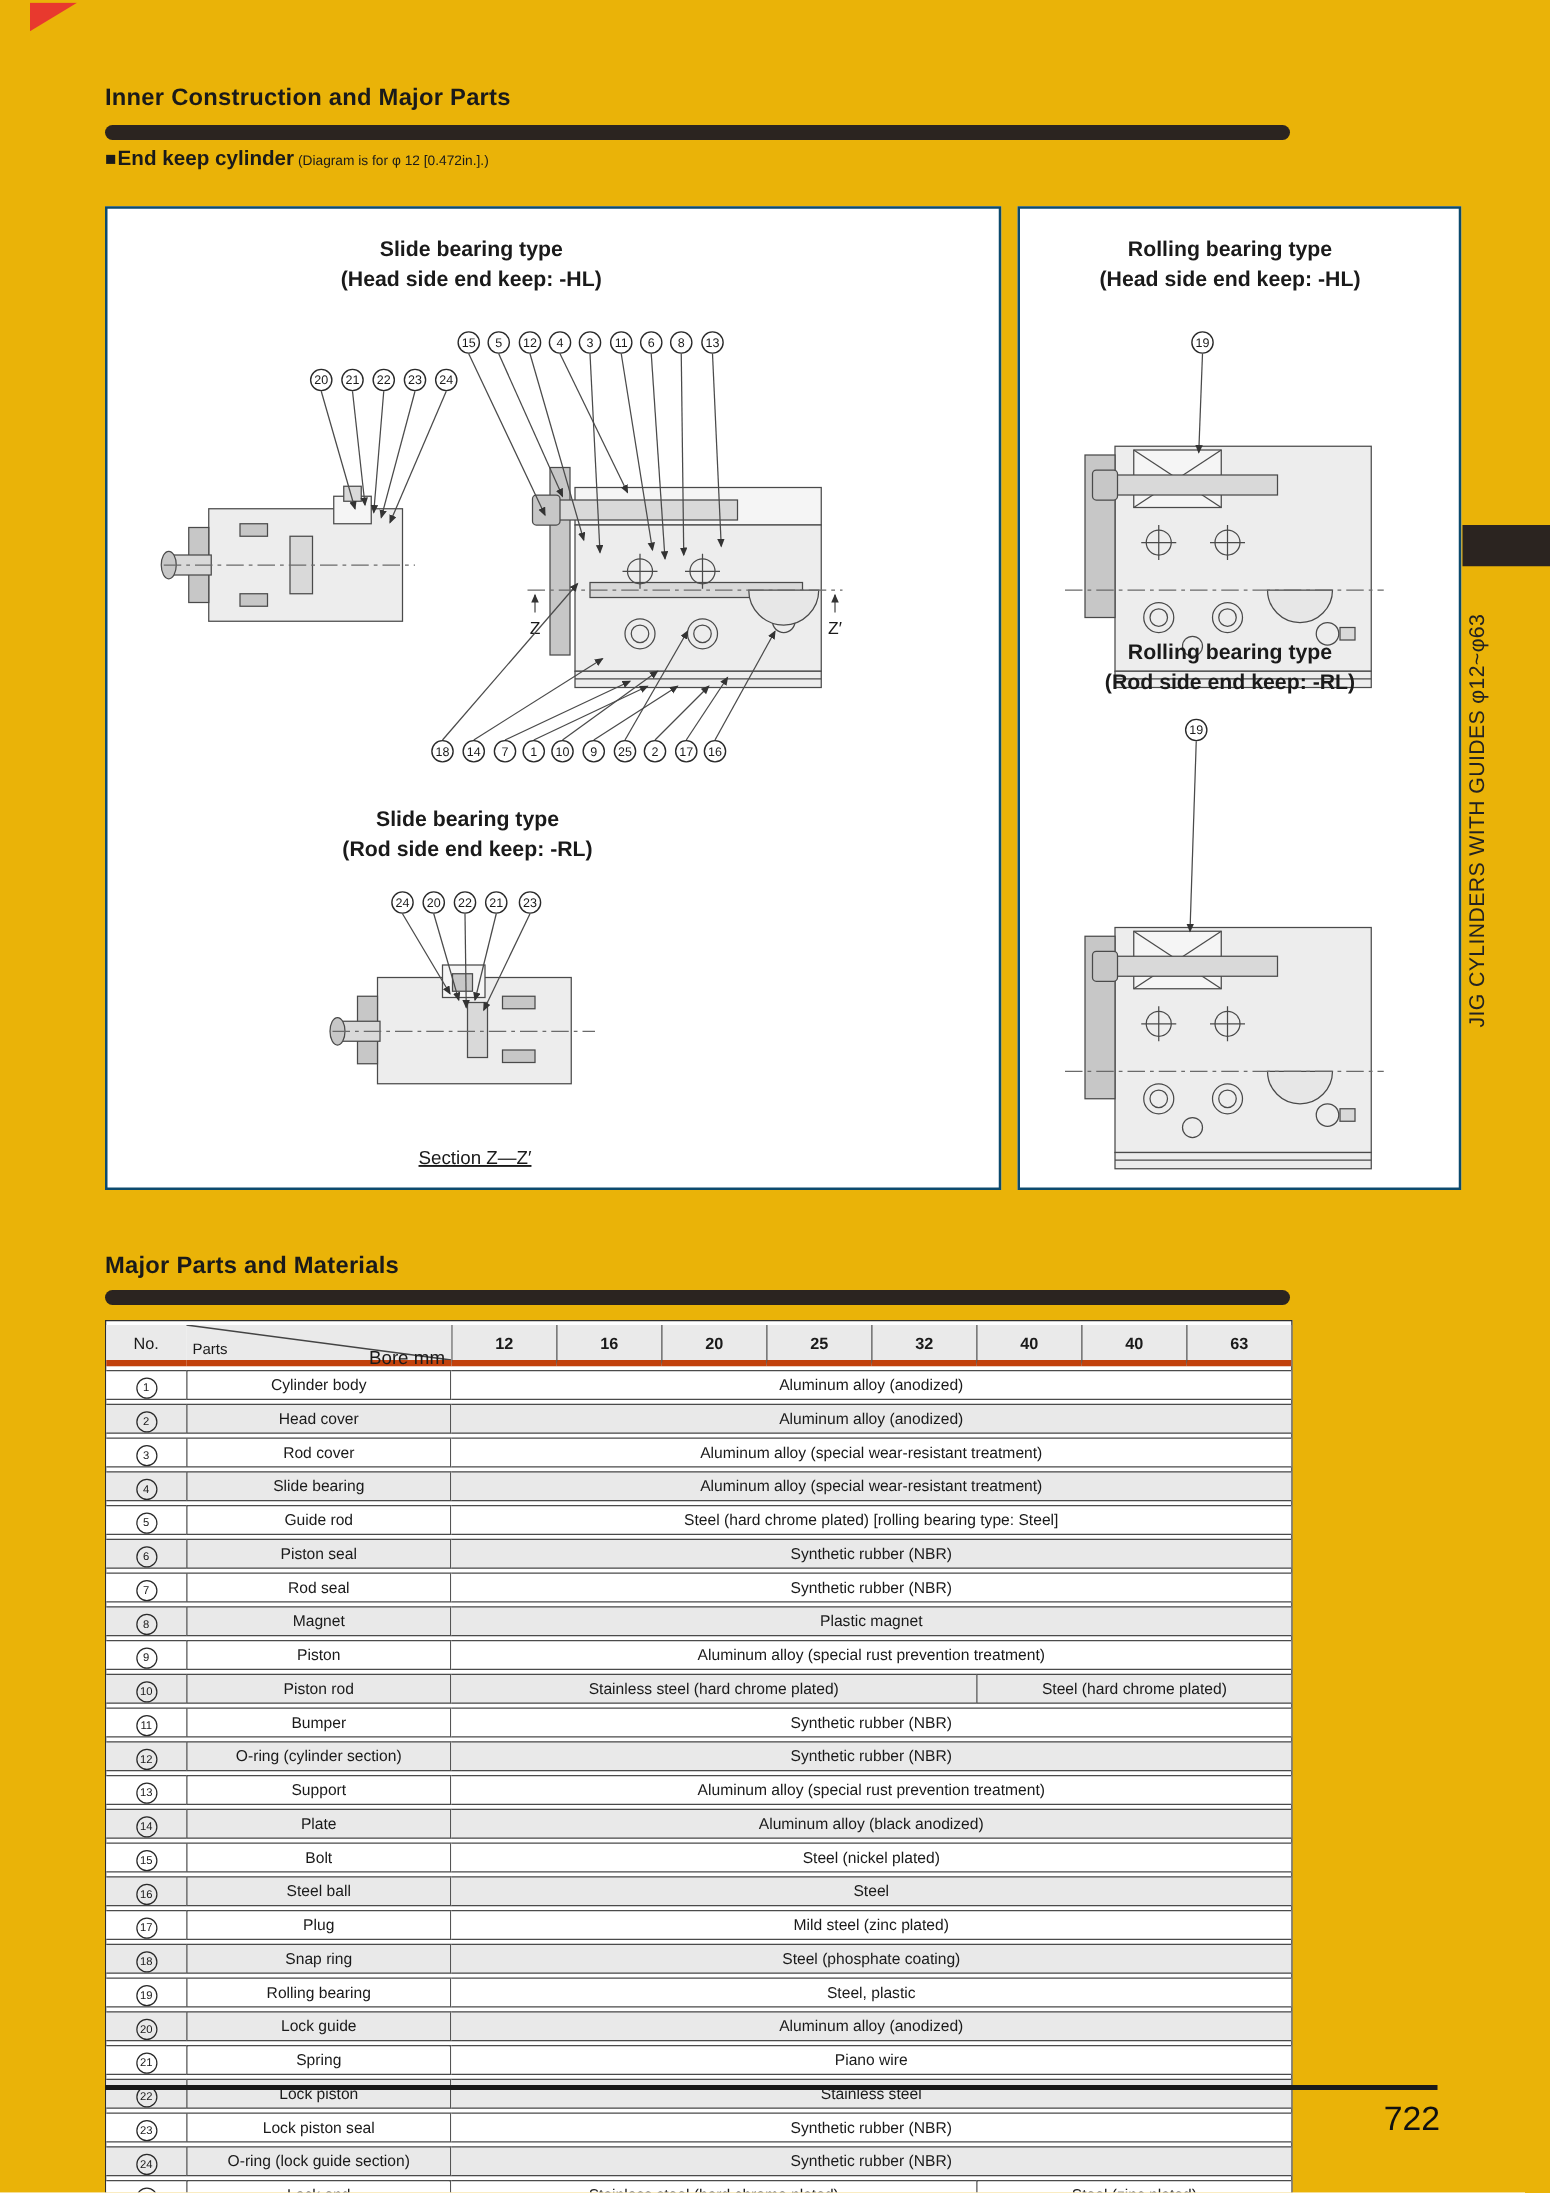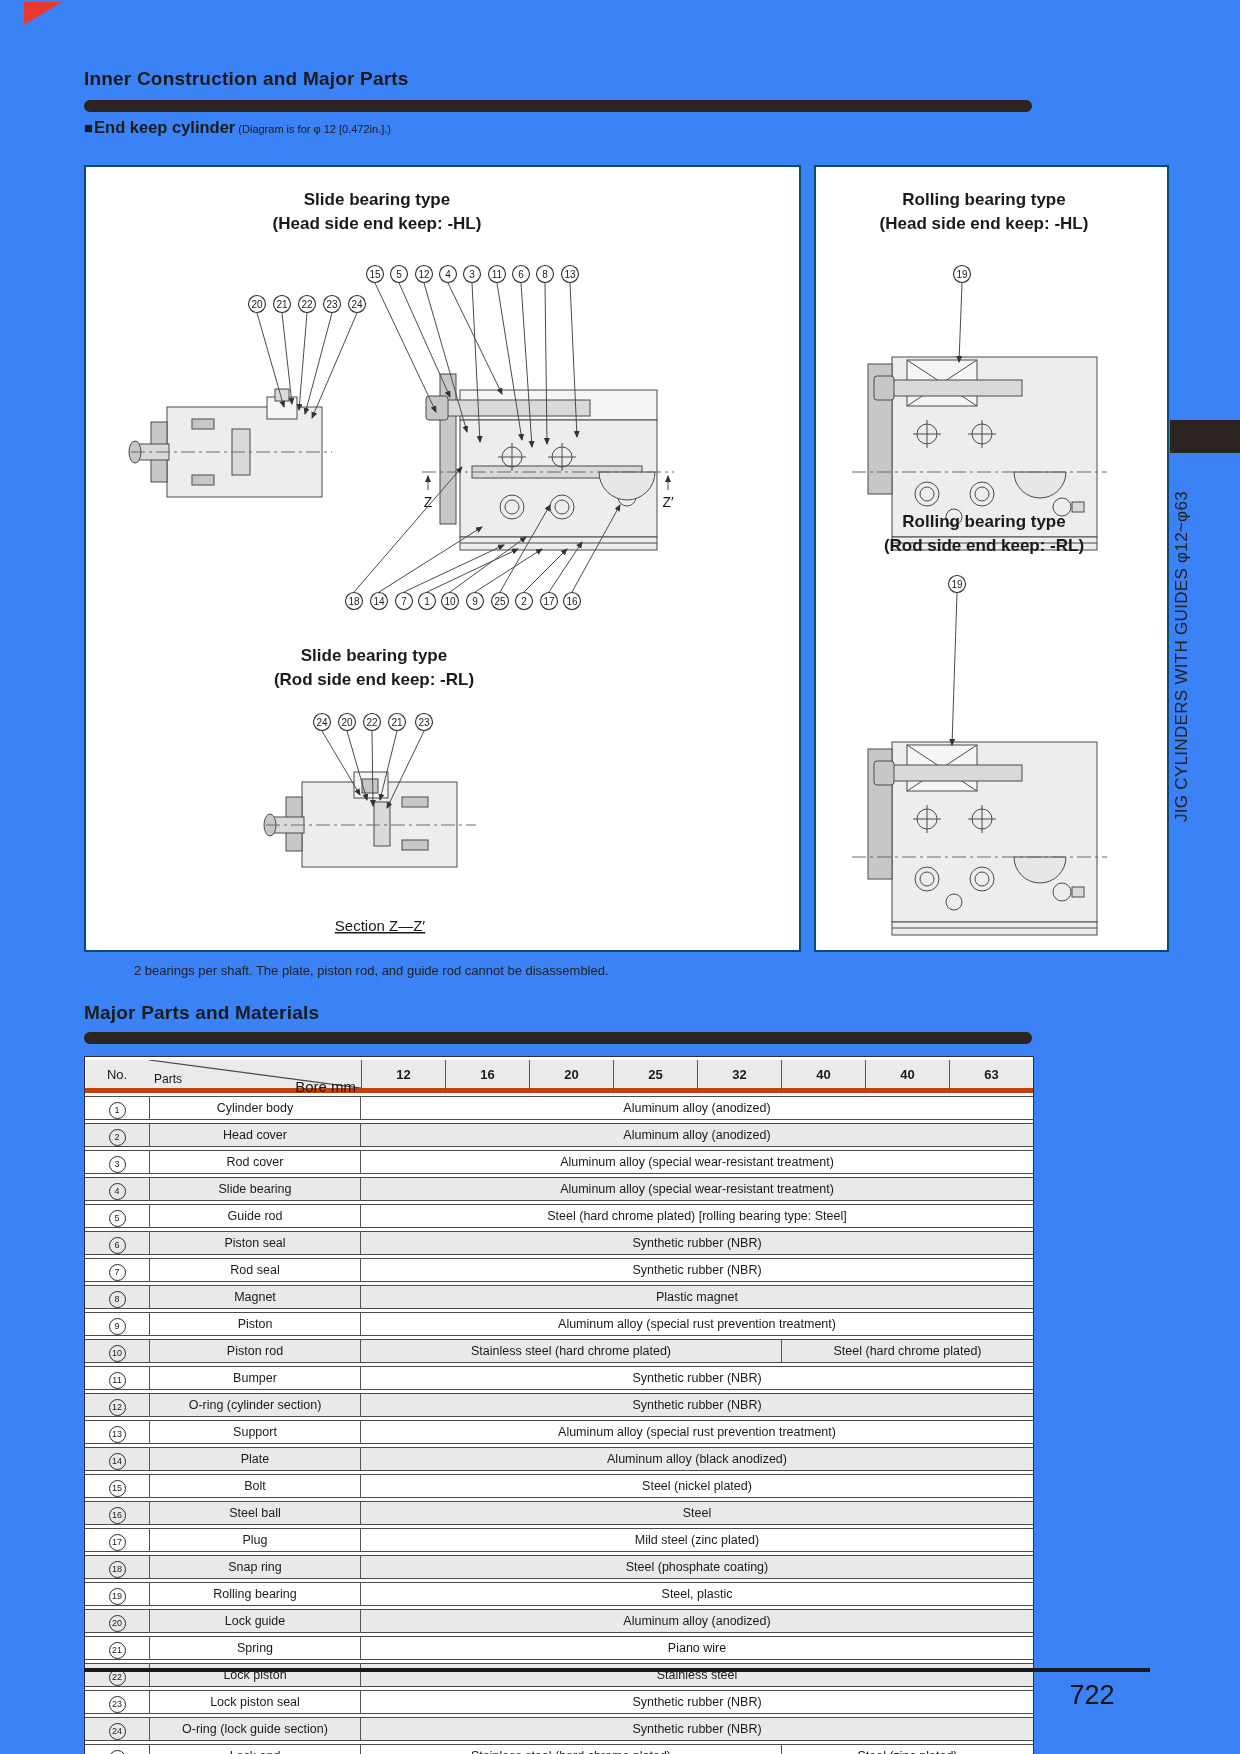--- a/index.html
+++ b/index.html
@@ -1,16 +1,16 @@
 <!DOCTYPE html>
 <html><head>
 <meta charset="utf-8">
 <style>
   html,body{margin:0;padding:0;background:#fff;}
-  .page{position:relative;width:1240px;height:1754px;background:#3b82f6;
+  .page{position:relative;width:1240px;height:1754px;background:#eab308;
         font-family:"Liberation Sans","DejaVu Sans",sans-serif;color:#1a1a1a;overflow:hidden;}
   .corner{position:absolute;left:24px;top:2px;width:38px;height:23px;background:#e8392e;
           clip-path:polygon(0 0,100% 0,0 100%);}
   .h-title{position:absolute;left:84px;font-size:19px;font-weight:bold;letter-spacing:.2px;}
   .bar{position:absolute;left:84px;width:948px;height:12px;background:#2b2420;border-radius:6px;}
   .subtitle{position:absolute;left:84px;top:118px;font-size:16px;}
   .subtitle .sq{font-size:15px;margin-right:1px;}
   .subtitle b{font-size:16.5px;}
   .subtitle .rest{font-size:11px;}
   .dbox{position:absolute;top:165px;border:2px solid #0c4a6e;background:#fff;}
@@ -37,21 +37,21 @@
   .bore-mm{position:absolute;right:5px;top:18px;font-size:15px;}
   .parts-lab{position:absolute;left:5px;bottom:2px;font-size:12px;}
   tbody td{height:18px;line-height:18px;font-size:12.5px;text-align:center;
            border-top:1px solid #4a4a4a;border-bottom:1px solid #4a4a4a;background:#fff;}
   tbody tr:nth-child(even) td{background:#e9e9e9;}
   td.c-part{border-left:1px solid #555;border-right:1px solid #555;}
   td.c-mat2{border-left:1px solid #555;}
   .circ{display:inline-flex;align-items:center;justify-content:center;width:15px;height:15px;
         border:1px solid #2a2a2a;border-radius:50%;font-size:9px;line-height:1;vertical-align:-3px;background:transparent;}
   .footrule{position:absolute;left:84px;top:1668px;width:1066px;height:4px;background:#1a1a1a;}
-  .pagenum{position:absolute;left:1032px;top:1680px;width:120px;text-align:center;font-size:27px;color:#111;}
+  .pagenum{position:absolute;left:1032px;top:1680px;width:120px;text-align:right;font-size:27px;color:#111;}
   .sidetab{position:absolute;left:1170px;top:420px;width:70px;height:33px;background:#2b2420;}
   .sidetext{position:absolute;left:1172px;top:822px;width:362px;transform-origin:0 0;
             transform:rotate(-90deg);font-size:17px;color:#222;white-space:nowrap;letter-spacing:.3px;}
 </style>
 </head>
 <body>
 
 <div class="page">
 
   <div class="corner"></div>
@@ -352,21 +352,20 @@
         </g>
         <g>
           <line class="co-line" x1="141" y1="426" x2="136" y2="578" marker-end="url(#arrR)"></line>
           <circle class="co-circ" cx="141" cy="417" r="8.5"></circle>
           <text class="co-num" x="141" y="420.5">19</text>
         </g>
       </svg>
   </div>
 
   <div class="remark">
-    <div class="l2">2 bearings per shaft. The plate, piston rod, and guide rod cannot be disassembled.</div>
   </div>
 
   <div class="h-title" style="top:1002px;">Major Parts and Materials</div>
   <div class="bar" style="top:1032px;"></div>
 
   <div class="tblwrap">
     <table class="parts">
       <colgroup>
         <col style="width:64px">
           <col style="width:212px">

